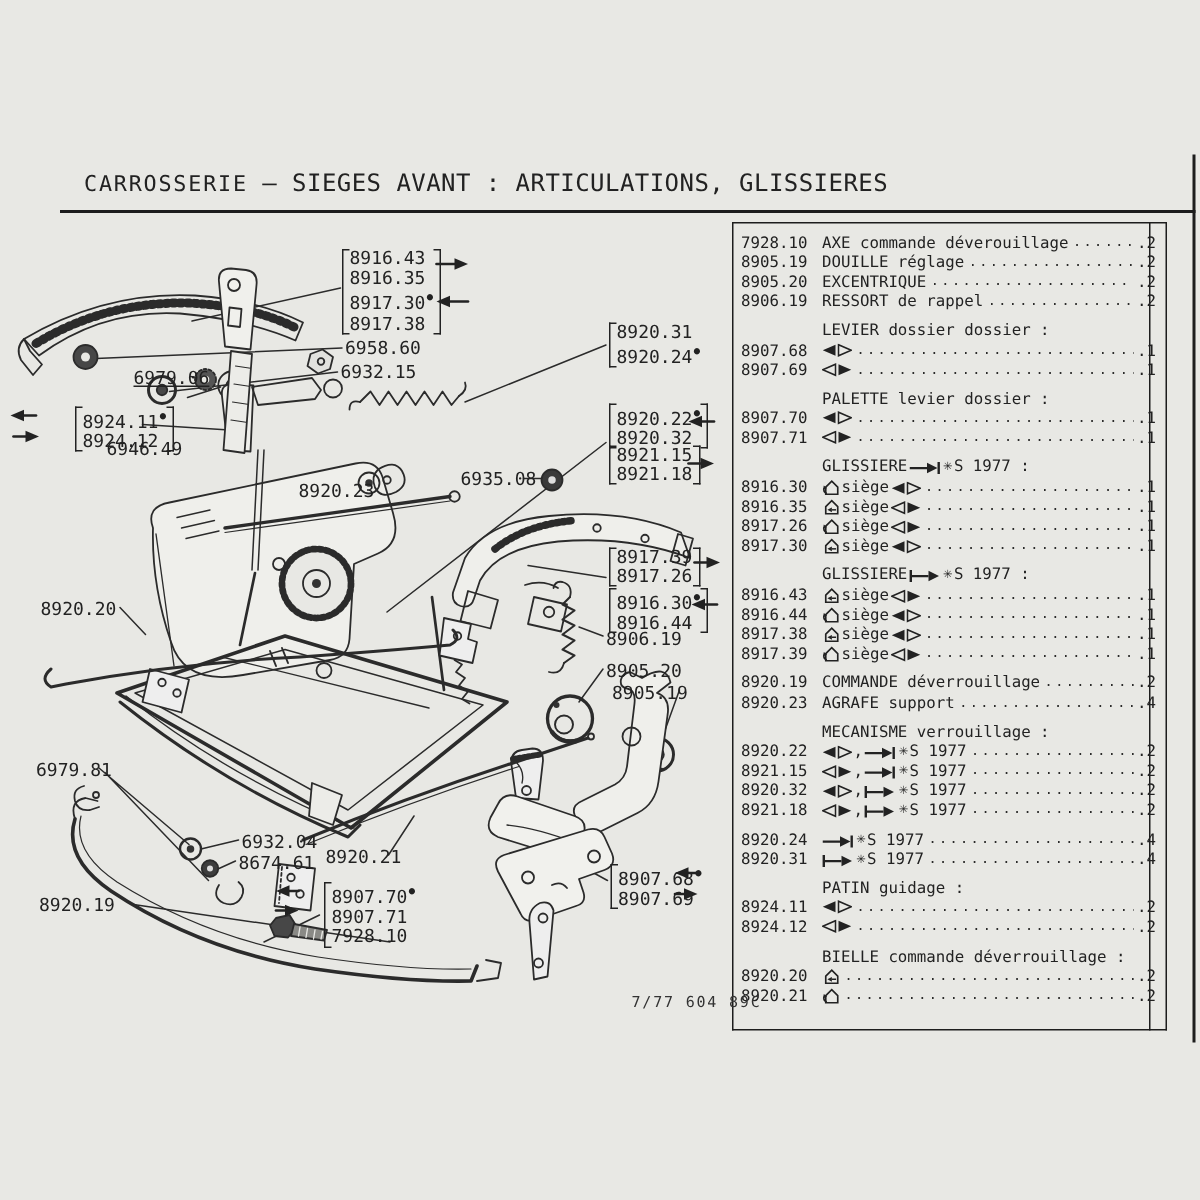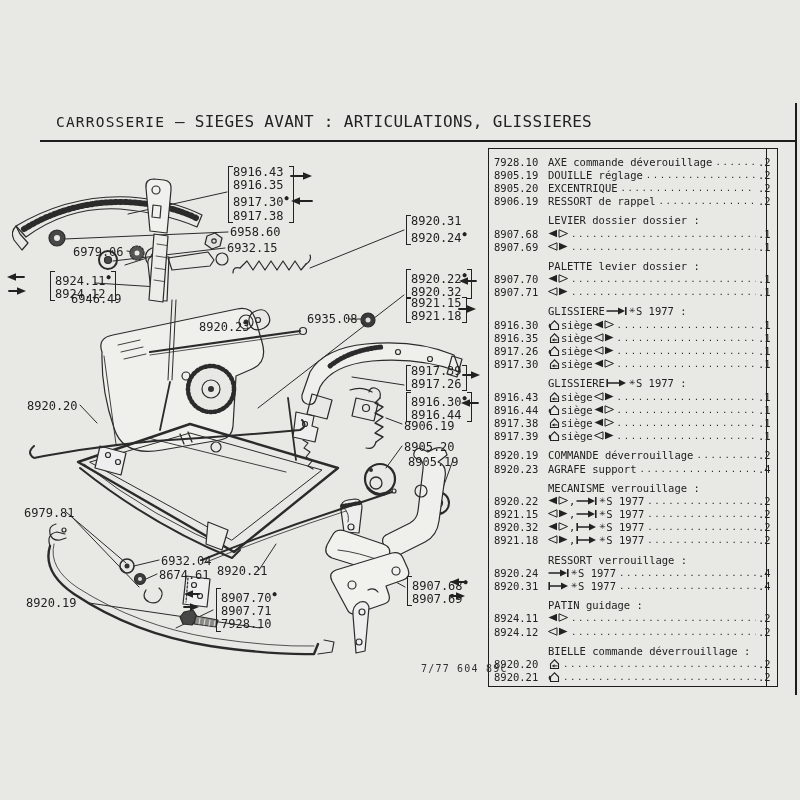--- a/index.html
+++ b/index.html
@@ -11,21 +11,21 @@
   #title .sub{font-size:16px;letter-spacing:.3px}
   #pageno{left:799px;top:111px;font-size:15px}
   #footcode{left:421px;top:663px;font-size:10px;letter-spacing:1.2px;color:#333}
 
   
   #panel{left:489px;top:149px;width:288px;height:537px;padding:6px 0 0 5px;box-sizing:border-box;font-size:10.5px}
   .sec{margin-top:6px}
   .sec:first-child{margin-top:0}
   .prow{display:flex;align-items:center;height:13.2px;position:relative;width:280px;white-space:nowrap}
   .pref{width:54px;flex:none}
-  .pdesc{display:inline-flex;align-items:center;gap:1px}
+  .pdesc{display:inline-flex;align-items:flex-end;gap:1px}
   .pfill{flex:1;overflow:hidden;letter-spacing:1.6px;color:#2a2a2a;margin:0 2px 0 3px;font-size:9px;align-self:center}
   .pqty{flex:none;width:16px}
   .pqty::before{content:"."}
   .icon{display:inline-block;line-height:0}
   .lion{font-size:10px;line-height:1;display:inline-block;transform:translateY(-1px)}
 
   
   .dlabel{position:absolute;font-size:12px;line-height:13.2px;white-space:nowrap}
   .dlabel .lb-lines{padding:0 5px}
   .dlabel.nobk .lb-lines{padding:0}
@@ -476,26 +476,20 @@
           </span>
           <span> </span>
           <span class="icon lion">✳</span>
           <span>S 1977</span>
         </span>
         <span class="pfill">......................................................................</span>
         <span class="pqty">2</span>
       </div>
     </div>
     <div class="sec">
-      <div class="prow">
-        <span class="pref"></span>
-        <span class="pdesc">
-          <span>RESSORT verrouillage :</span>
-        </span>
-      </div>
       <div class="prow">
         <span class="pref">8920.24</span>
         <span class="pdesc">
           <span class="icon">
             <svg width="21" height="10" viewBox="0 0 21 10" style="vertical-align:-1px" fill="none" stroke="#222222" stroke-width="1">
               <line x1="0.5" y1="5" x2="12" y2="5" stroke-width="1.5"></line>
               <polygon points="12,1.5 19,5 12,8.5" fill="#222222" stroke="none"></polygon>
               <line x1="19.8" y1="1" x2="19.8" y2="9" stroke-width="1.6"></line>
             </svg>
           </span>
@@ -787,21 +781,21 @@
     <div class="dlabel nobk" style="left: 230px; top: 226px;">
       <div class="lb-lines">
         <div>6958.60</div>
       </div>
     </div>
     <div class="dlabel nobk" style="left: 227px; top: 242px;">
       <div class="lb-lines">
         <div>6932.15</div>
       </div>
     </div>
-    <div class="dlabel nobk" style="left: 73px; top: 246px;">
+    <div class="dlabel nobk" style="left: 89px; top: 246px; text-decoration: underline;">
       <div class="lb-lines">
         <div>6979.06</div>
       </div>
     </div>
     <div class="dlabel nobk" style="left: 71px; top: 260px; margin-top: 33px;">
       <div class="lb-lines">
         <div>6946.49</div>
       </div>
     </div>
     <div class="dlabel" style="left: 50px; top: 271px;">

